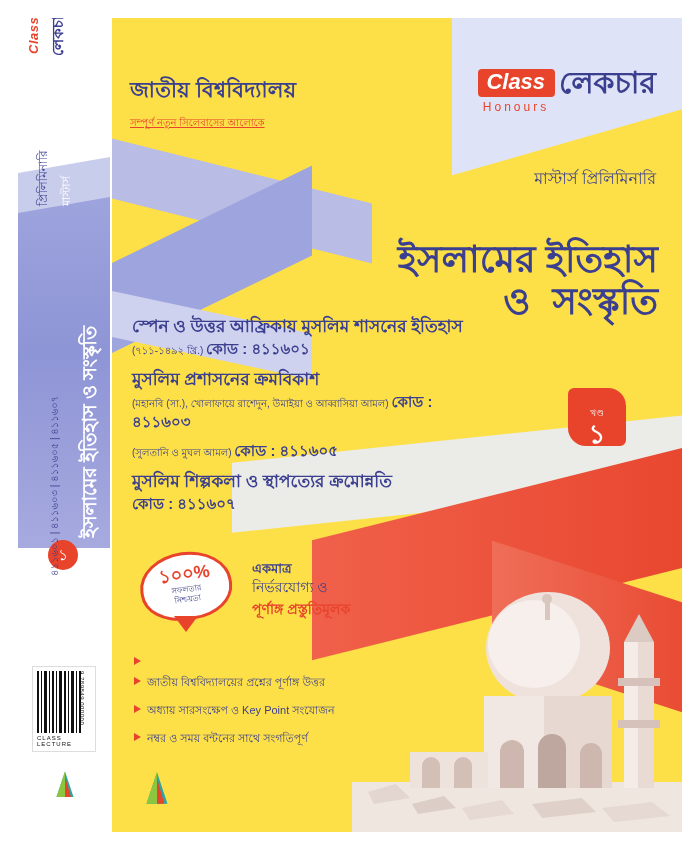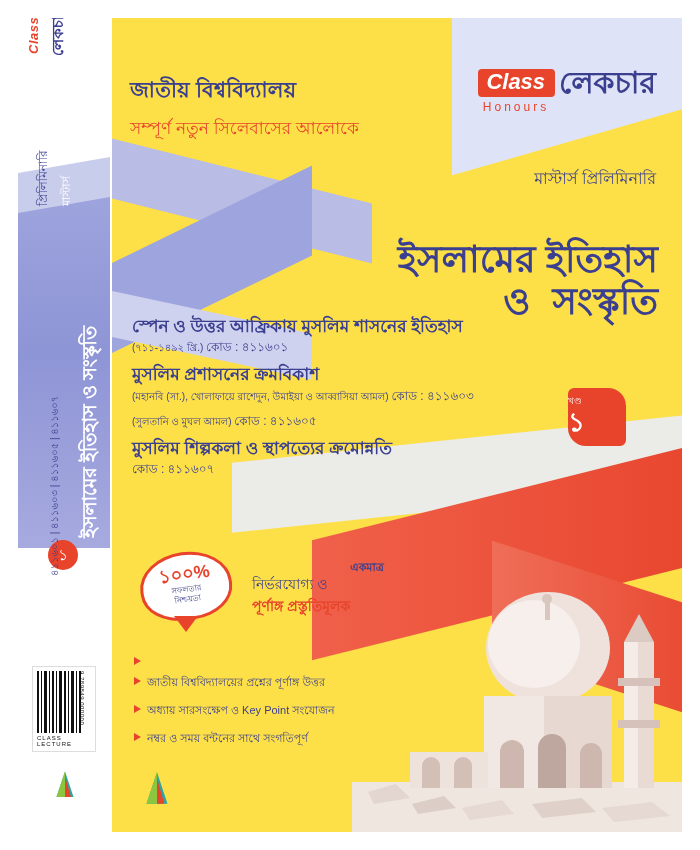--- a/index.html
+++ b/index.html
@@ -217,21 +217,22 @@
   }
   .uni-name {
     color: #3b3f8f;
     font-size: 21px;
     font-weight: bold;
     letter-spacing: .3px;
   }
   .uni-sub {
     margin-top: 6px;
     color: #e8442c;
-    font-size: 17px;
+    font-size: 10px;
+    text-decoration: underline;
   }
 
   .brand {
     position: absolute;
     right: 26px; top: 50px;
     width: 210px;
     text-align: center;
   }
   .brand-row {
     display: flex;
@@ -285,30 +286,31 @@
   
   .courses {
     position: absolute;
     left: 20px; top: 298px;
     width: 350px;
     color: #3b3f8f;
   }
   .course { margin-bottom: 9px; }
   .c-name { font-size: 17px; font-weight: bold; line-height: 1.25; }
   .c-meta { font-size: 10px; line-height: 1.35; margin-top: 2px; }
-  .c-code { font-size: 12px; font-weight: normal; }
+  .c-code { font-size: 15px; font-weight: bold; }
 
   .volume {
     position: absolute;
     right: 56px; top: 370px;
     width: 58px; height: 58px;
     background: #e8442c;
     color: #fff;
     border-radius: 6px 18px 6px 18px;
-    padding-top: 6px;
+    text-align: center;
+    padding-top: 18px;
   }
   .volume .vl { font-size: 9px; display: block; }
   .volume .vn { font-size: 26px; font-weight: bold; line-height: 1; }
 
   
   .badge {
     position: absolute;
     left: 28px; top: 534px;
     width: 100px; height: 84px;
   }
@@ -338,21 +340,21 @@
     border-top: 16px solid #e8442c;
   }
 
   .tagline {
     position: absolute;
     left: 140px; top: 542px;
     width: 230px;
     color: #3b3f8f;
     line-height: 1.4;
   }
-  .tagline .t1 { font-size: 11px; font-weight: bold; text-align: center; }
+  .tagline .t1 { font-size: 13px; font-weight: bold; }
   .tagline .t2 { font-size: 14px; }
   .tagline .t3 { font-size: 14px; font-weight: bold; color: #e8442c; margin-top: 2px;}
 
   
   .features {
     position: absolute;
     left: 22px; top: 636px;
     width: 330px;
   }
   .feat {

